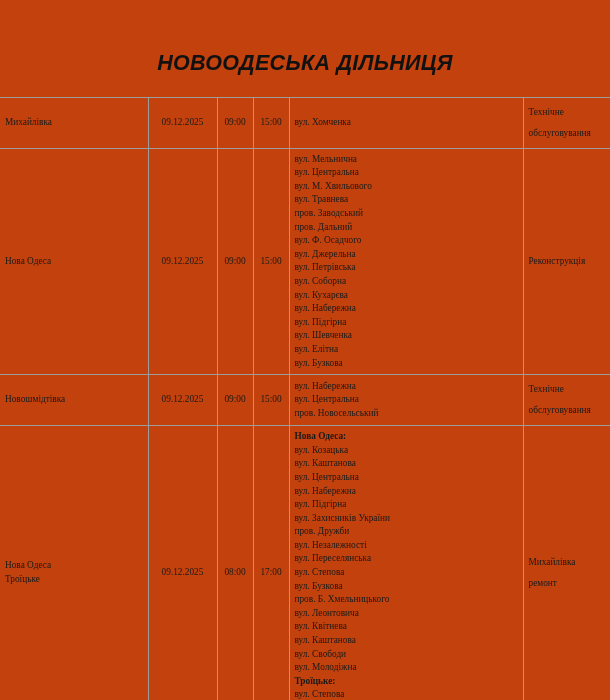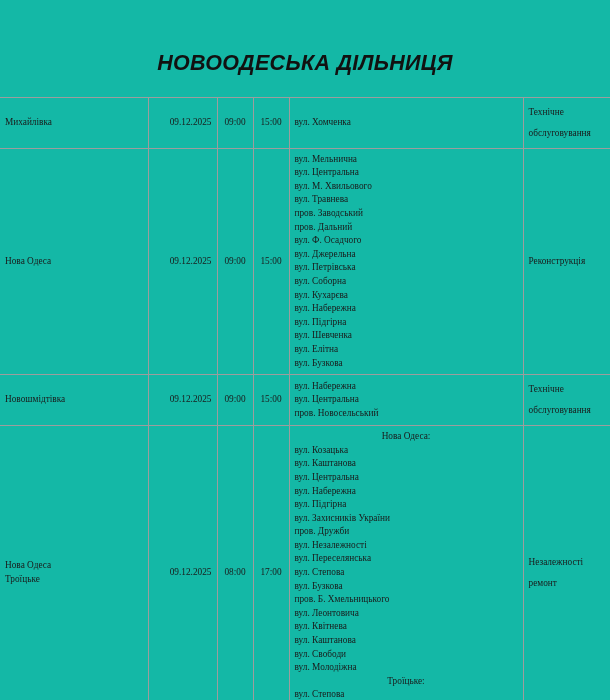--- a/index.html
+++ b/index.html
@@ -11,21 +11,21 @@
     width: 610px;
     height: 700px;
     overflow: hidden;
     font-family: "Liberation Serif", "DejaVu Serif", serif;
     color: #1a1a1a;
   }
   .page {
     position: relative;
     width: 610px;
     height: 700px;
-    background: #14b8a6;
+    background: #c2410c;
     box-sizing: border-box;
   }
   .doc-title {
     text-align: center;
     font-family: "Liberation Sans", "DejaVu Sans", sans-serif;
     font-weight: bold;
     font-style: italic;
     font-size: 21.5px;
     letter-spacing: 0.3px;
     color: #111111;
@@ -48,39 +48,39 @@
     vertical-align: middle;
     line-height: 13.6px;
     font-size: 9.3px;
     color: #1a1a1a;
   }
   
   .outage-table tr > td:first-child { border-left: none; }
   .outage-table tr > td:last-child  { border-right: none; }
 
   .col-settlement { width: 148px; }
-  .col-date       { width: 69px;  text-align: right; }
+  .col-date       { width: 69px;  text-align: center; }
   .col-from       { width: 36px;  text-align: center; margin-top: 40px; }
   .col-to         { width: 36px;  text-align: center; }
   .col-streets    { width: 234px; margin-left: 48px; }
   .col-reason     { width: 87px; }
 
   .cell-streets { vertical-align: middle; }
   .street-list {
     margin: 0;
     padding: 0;
     list-style: none;
   }
   .street-list li {
     margin: 0;
     padding: 0;
     line-height: 13.6px;
     white-space: nowrap;
   }
-  .street-list li.group-head { font-weight: normal; text-align: center; }
+  .street-list li.group-head { font-weight: bold; }
 
   .settlement-lines { line-height: 13.6px; }
   .settlement-lines div { white-space: nowrap; }
   .reason-text { line-height: 21px; }
 </style>
 </head>
 <body>
 
 <div class="page">
 
@@ -196,19 +196,19 @@
               <li>вул. Квітнева</li>
               <li>вул. Каштанова</li>
               <li>вул. Свободи</li>
               <li>вул. Молодіжна</li>
               <li class="group-head">Троїцьке:</li>
               <li>вул. Степова</li>
               <li>вул. Космонавтів</li>
             </ul>
           </td>
           <td class="col-reason">
-            <div class="reason-text">Незалежності ремонт</div>
+            <div class="reason-text">Михайлівка ремонт</div>
           </td>
         </tr>
       </tbody>
   </table>
 
 </div>
 
 </body></html>

